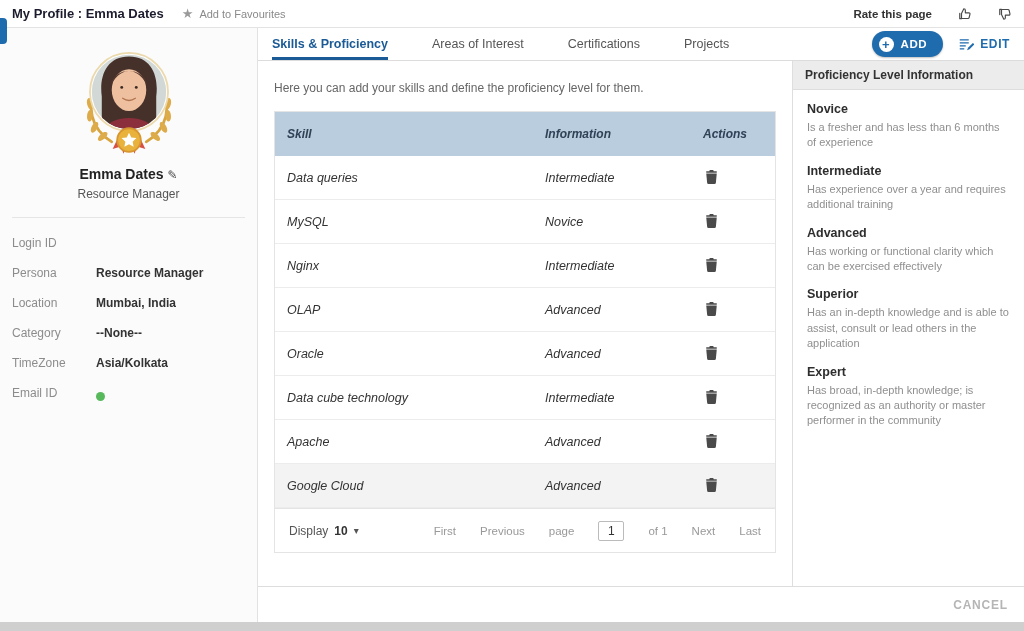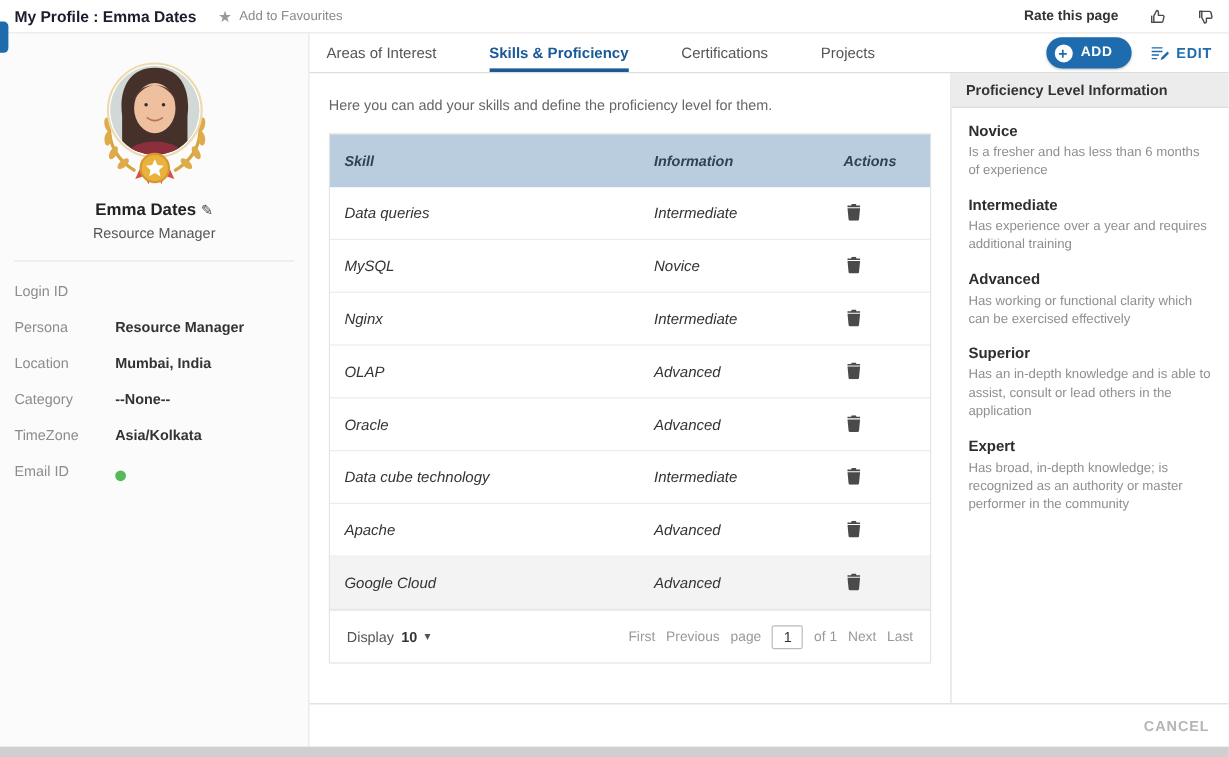--- a/index.html
+++ b/index.html
@@ -71,21 +71,21 @@
   .t-head .t-cell { font-weight:bold; color:#2f4256; font-size:12px; }
   .t-cell { padding-left:12px; font-size:12.5px; color:#333; }
   .t-row.alt { background:#f3f3f3; }
   .trash-btn { background:none; border:none; cursor:pointer; display:inline-flex; padding:2px; }
 
   .pagination { border-top:1px solid #e4e4e4; height:44px; display:flex; align-items:center;
                 padding:0 14px; }
   .display-ctl { display:flex; align-items:center; gap:6px; font-size:12px; color:#555; cursor:pointer; }
   .display-val { color:#333; font-weight:bold; }
   .caret { font-size:10px; color:#555; }
-  .pager { margin-left:auto; display:flex; align-items:center; gap:9px; font-size:11.5px; color:#999; }
+  .pager { margin-left:auto; display:flex; align-items:center; gap:24px; font-size:11.5px; color:#999; }
   .pager .pg-link { cursor:pointer; }
   .page-input { width:26px; height:20px; border:1px solid #bbb; border-radius:2px;
                 text-align:center; font-size:12px; color:#333; font-family:inherit; }
 
   
   .info-panel { width:232px; border-left:1px solid #dedede; flex-shrink:0; }
   .info-header { background:#ececec; border-bottom:1px solid #ddd; padding:7px 12px;
                  font-size:12px; font-weight:bold; color:#333; }
   .info-body { padding:12px 14px; }
   .level { margin-bottom:13px; }
@@ -199,22 +199,22 @@
         <span class="pf-value">
           <span class="blur-chip wide"></span>
           <span class="presence-dot" style="display:block;"></span>
         </span>
       </div>
     </aside>
 
     <div class="main">
 
       <div class="main-top">
+        <span class="tab active">Skills &amp; Proficiency</span>
         <span class="tab">Areas of Interest</span>
-        <span class="tab active">Skills &amp; Proficiency</span>
         <span class="tab">Certifications</span>
         <span class="tab">Projects</span>
         <span class="top-actions">
           <button class="add-btn">
             <span class="add-plus">+</span>
             <span>ADD</span>
           </button>
           <button class="edit-btn">
             <svg width="15" height="14" viewBox="0 0 20 17">
                 <g stroke="#1e6bad" stroke-width="1.6" fill="none">

